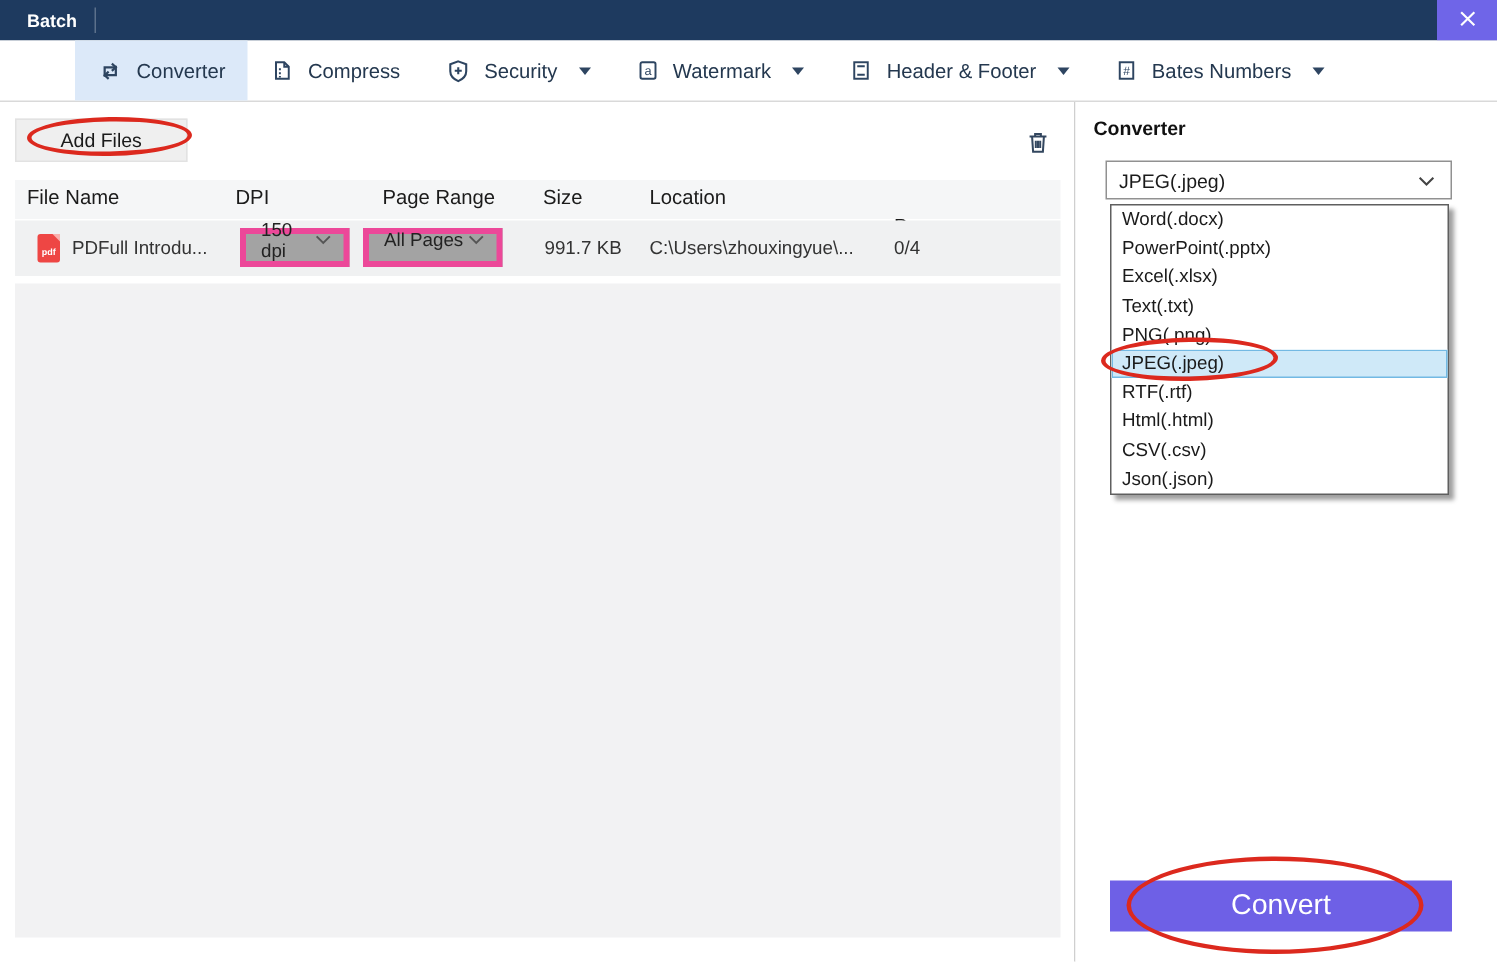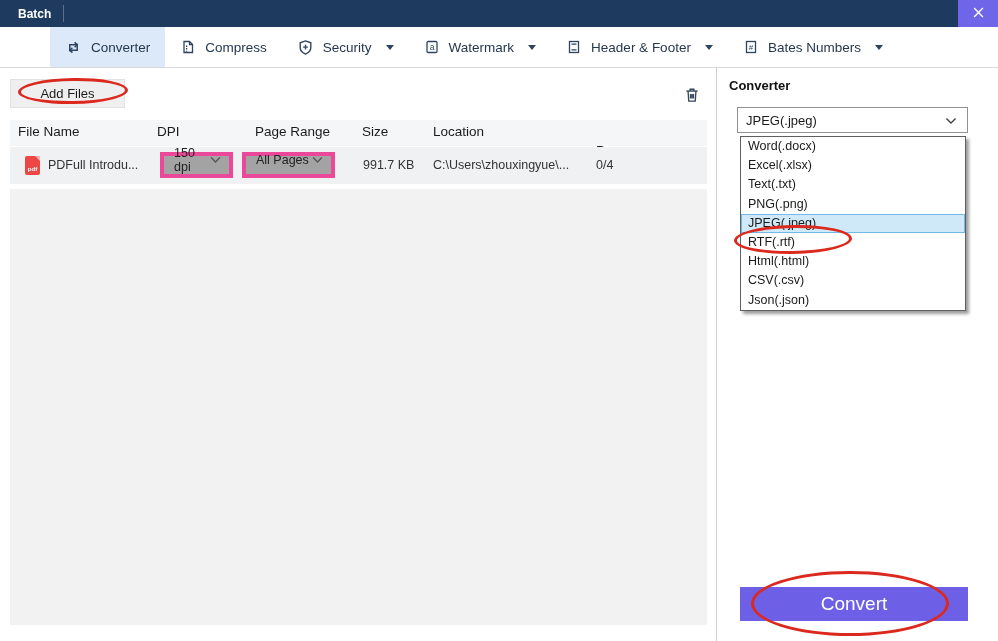--- a/index.html
+++ b/index.html
@@ -202,20 +202,21 @@
     <div class="format-select">
       <span>JPEG(.jpeg)</span>
       <span>
         <svg width="12" height="8" viewBox="0 0 10 7">
             <path d="M1 1.3 L5 5.3 L9 1.3" stroke="#444" stroke-width="1.2" fill="none"></path>
           </svg>
       </span>
     </div>
     <div class="dropdown-list">
       <div class="dropdown-item">Word(.docx)</div>
+      <div class="dropdown-item">PowerPoint(.pptx)</div>
       <div class="dropdown-item">Excel(.xlsx)</div>
       <div class="dropdown-item">Text(.txt)</div>
       <div class="dropdown-item">PNG(.png)</div>
       <div class="dropdown-item selected">JPEG(.jpeg)</div>
       <div class="dropdown-item">RTF(.rtf)</div>
       <div class="dropdown-item">Html(.html)</div>
       <div class="dropdown-item">CSV(.csv)</div>
       <div class="dropdown-item">Json(.json)</div>
     </div>
     <button class="convert-btn">Convert</button>

